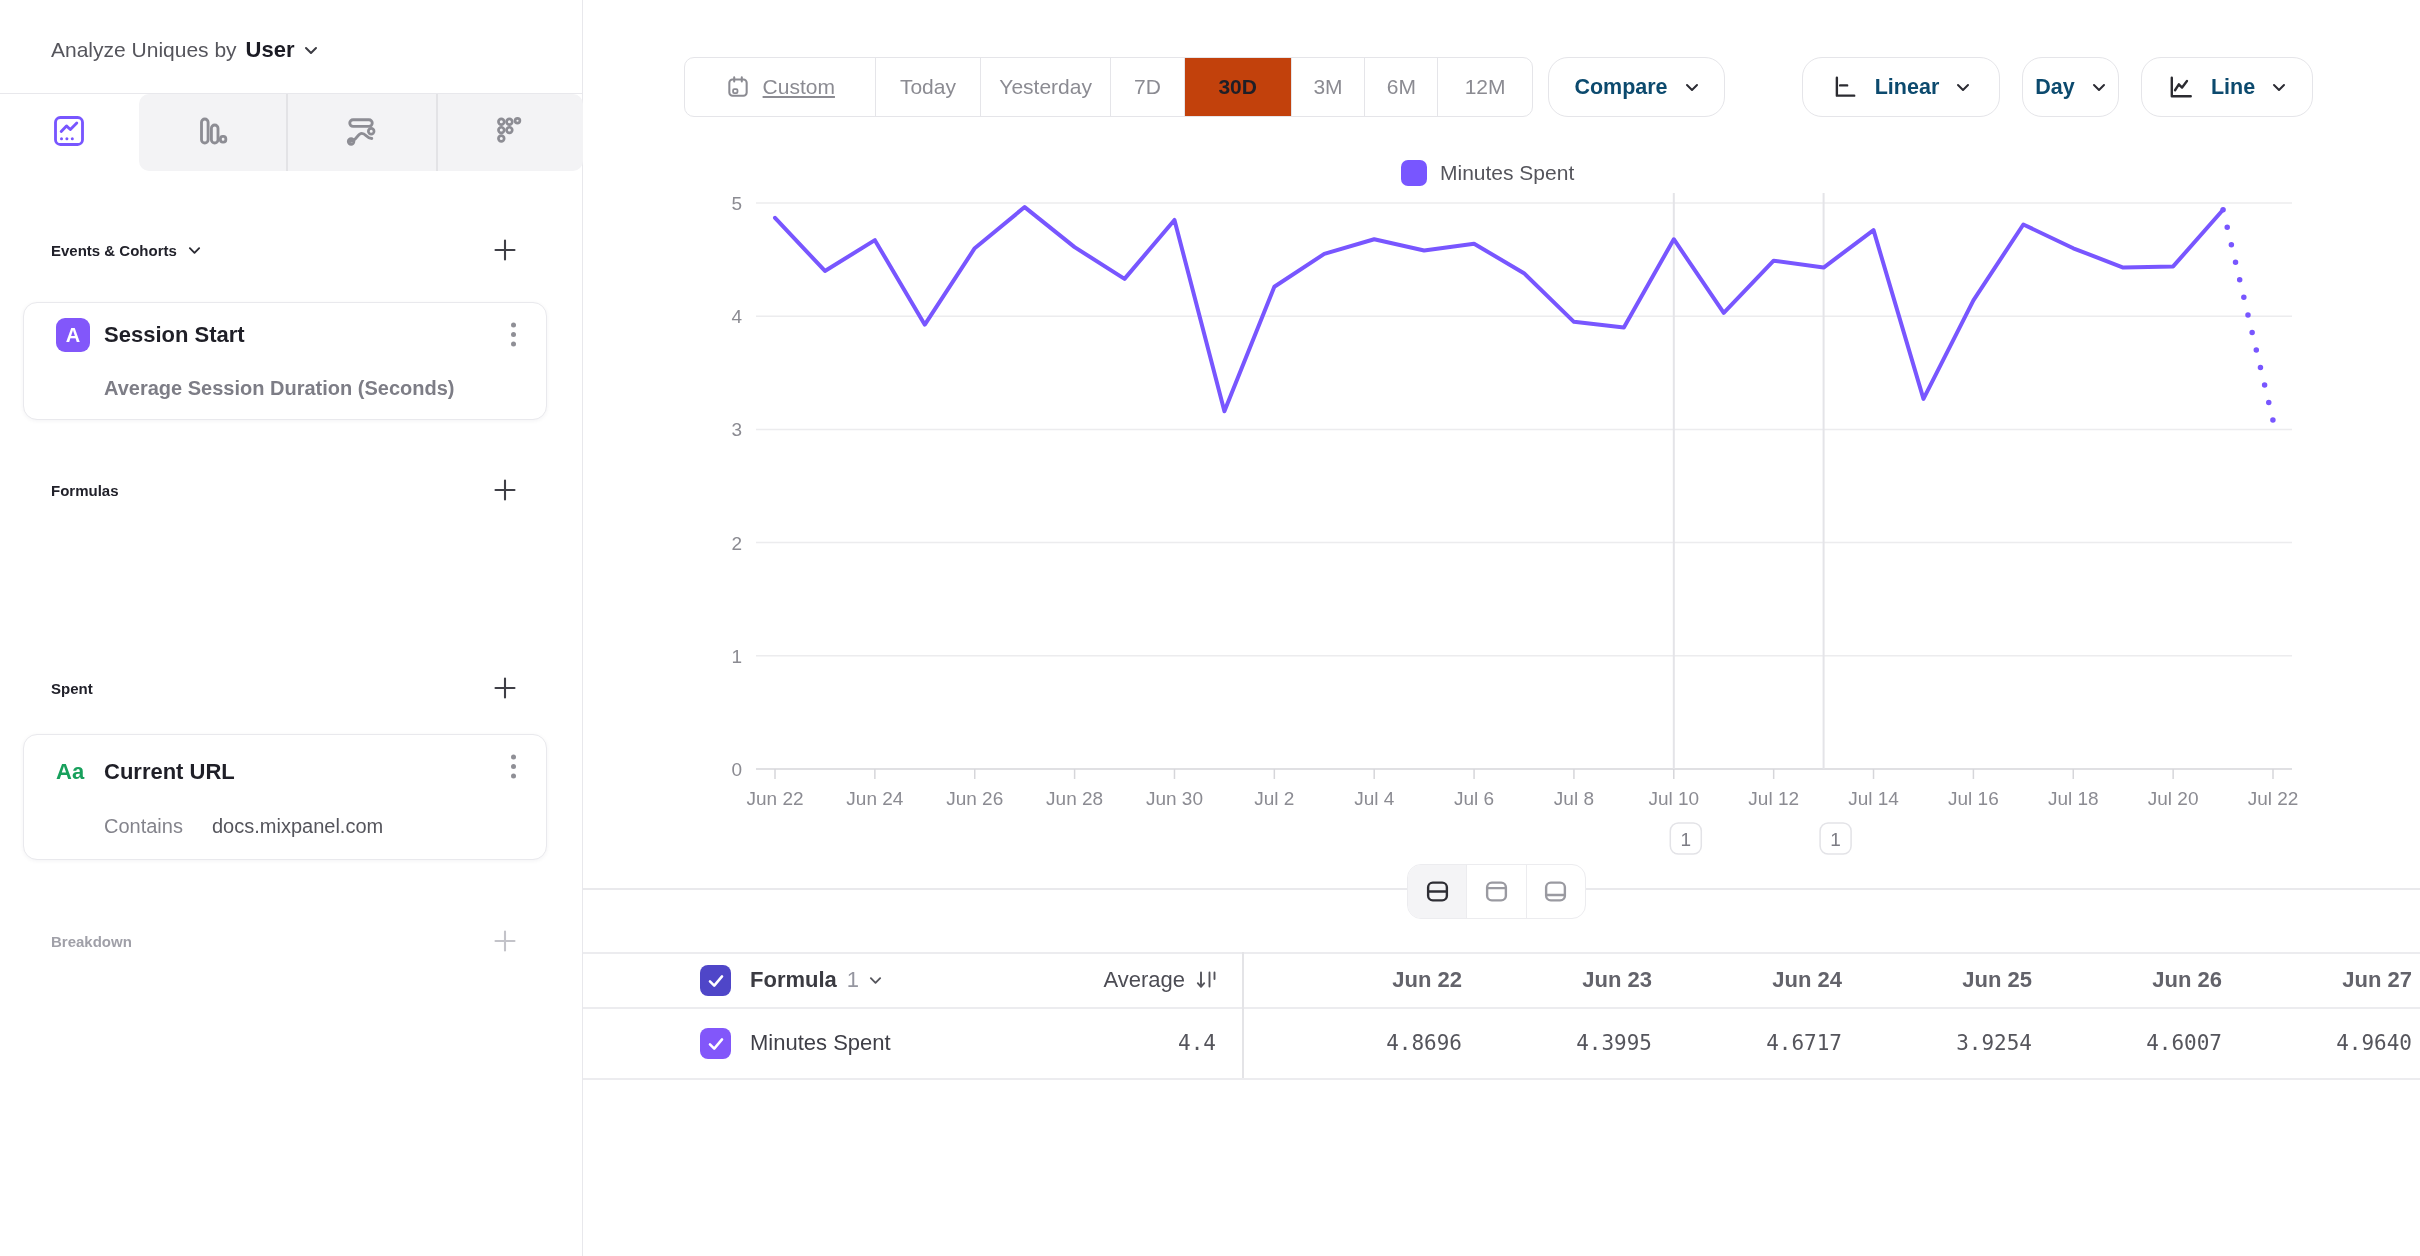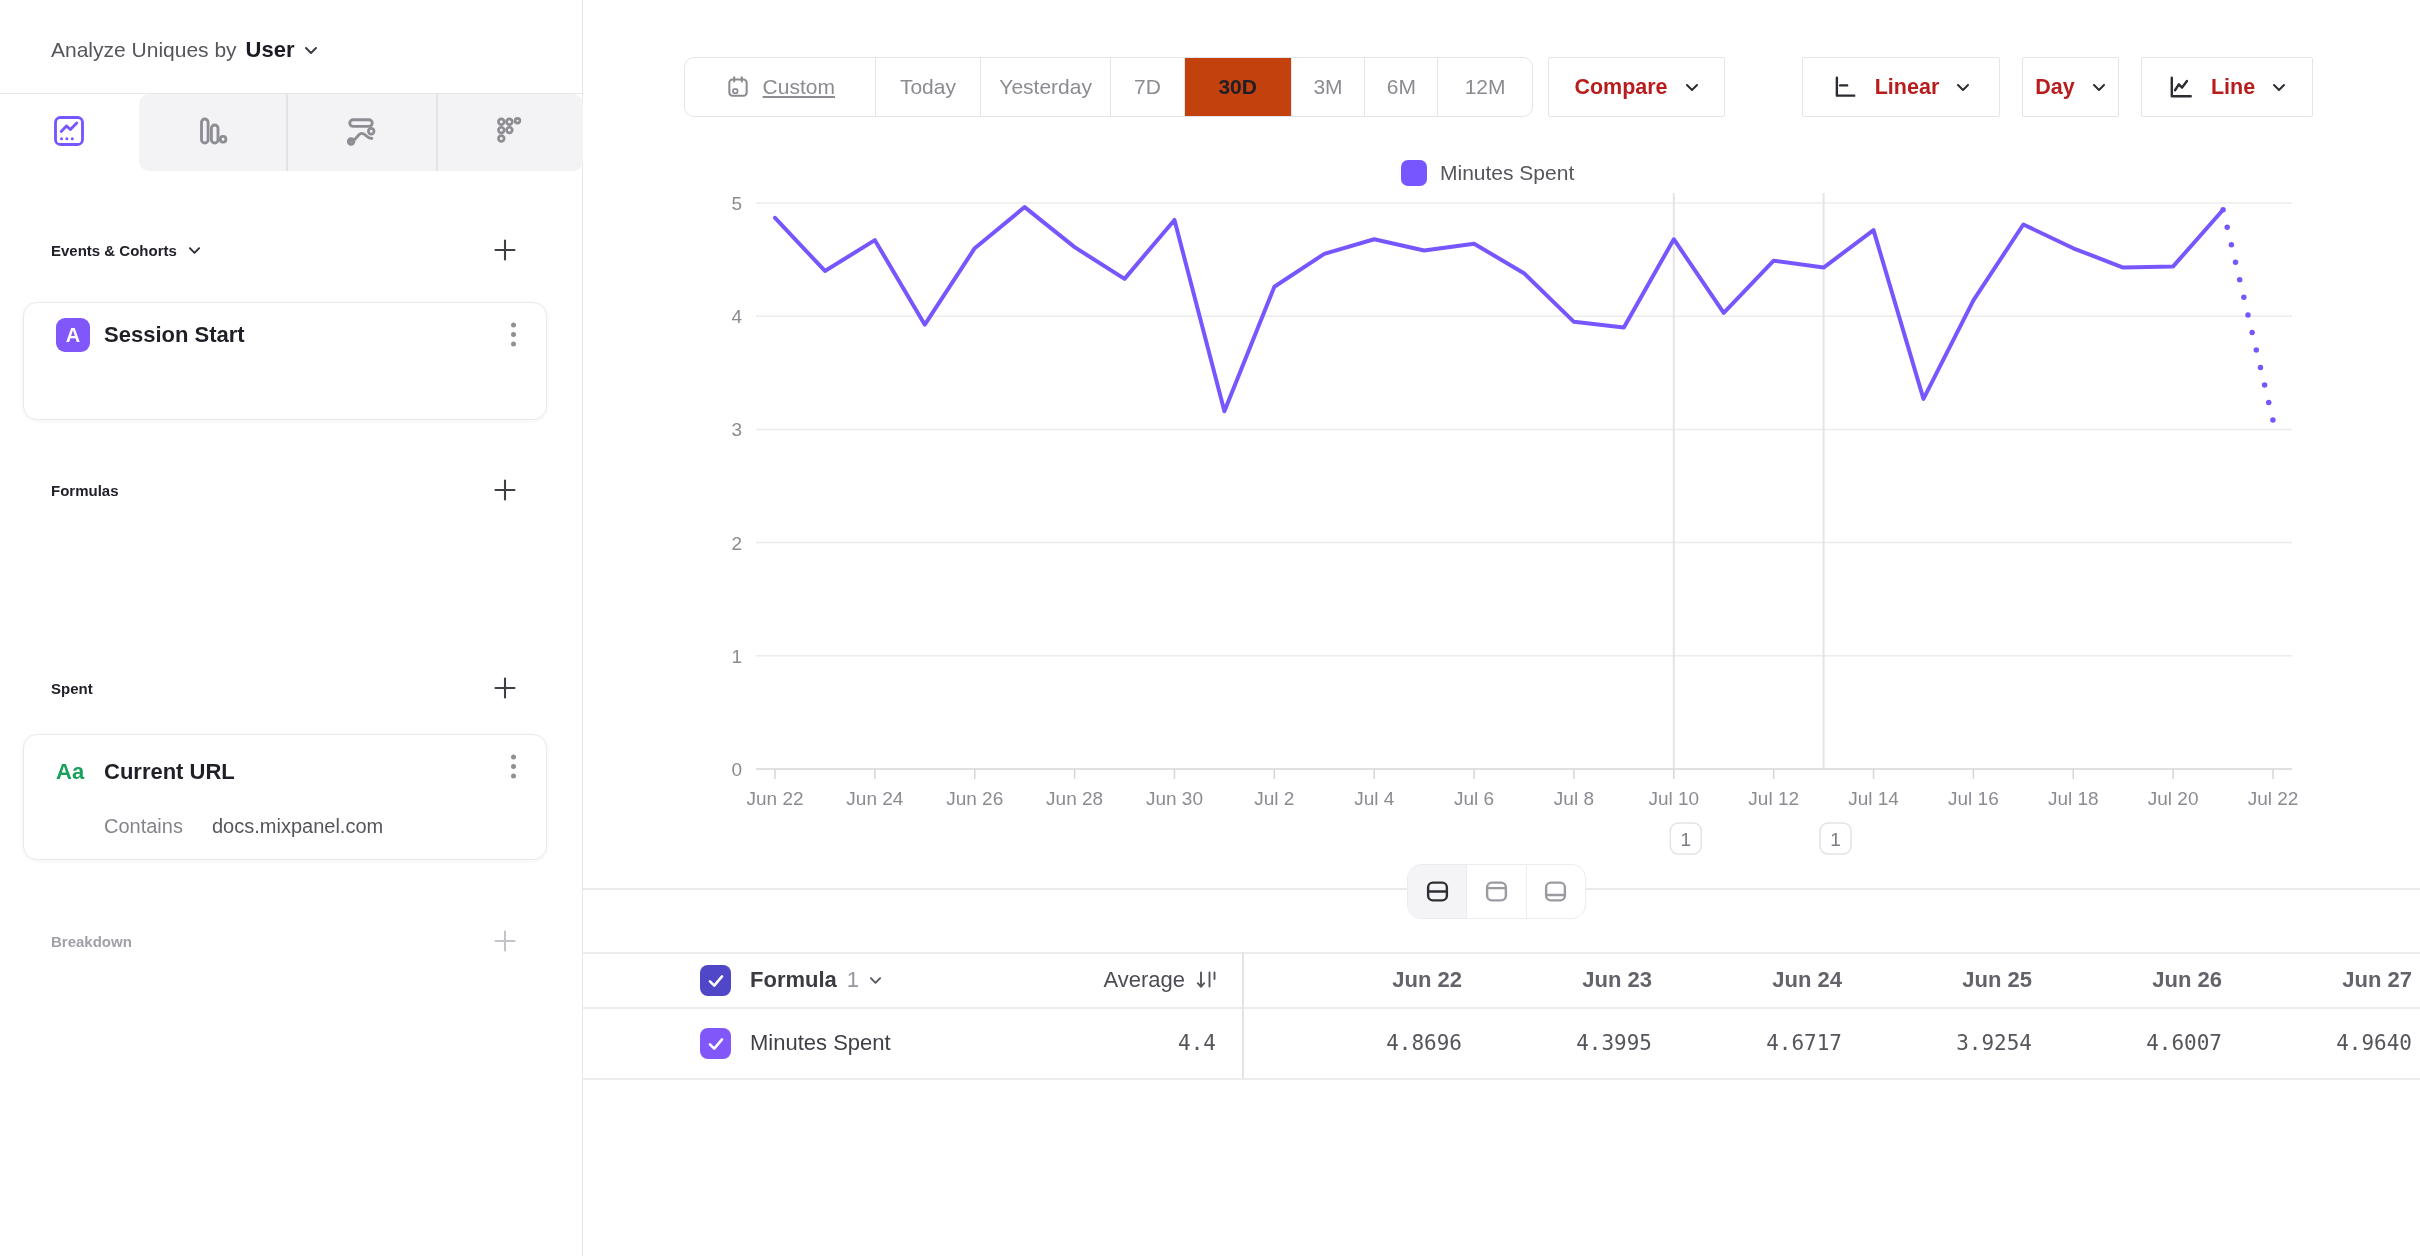--- a/index.html
+++ b/index.html
@@ -33,22 +33,22 @@
   .filter-val{position:absolute;left:188px;top:69px;height:44px;display:flex;align-items:center;font-size:20px;color:#55555c;}
 
   
   .main{left:583px;top:0;width:1837px;height:1256px;}
   .segctl{left:101px;top:57px;width:849px;height:60px;border:1.5px solid #e5e5e9;border-radius:10px;
           display:flex;overflow:hidden;background:#fff;box-sizing:border-box;}
   .seg{display:flex;align-items:center;justify-content:center;gap:12px;font-size:21px;color:#8b8b92;
        border-right:1.5px solid #e5e5e9;box-sizing:border-box;cursor:pointer;}
   .seg:last-child{border-right:none;}
   .seg.active{background:#c2410c;color:#1f1f27;font-weight:700;}
-  .tbtn{top:57px;height:60px;border:1.5px solid #e5e5e9;border-radius:2px;background:#fff;box-sizing:border-box;
-        display:flex;align-items:center;justify-content:center;gap:17px;font-size:21.5px;font-weight:700;color:#b91c1c;cursor:pointer;}
+  .tbtn{top:57px;height:60px;border:1.5px solid #e5e5e9;border-radius:20px;background:#fff;box-sizing:border-box;
+        display:flex;align-items:center;justify-content:center;gap:17px;font-size:21.5px;font-weight:700;color:#0c4a6e;cursor:pointer;}
   .legend{left:818px;top:159px;height:27px;gap:13px;}
   .legend-swatch{width:26px;height:26px;border-radius:7px;background:#7856ff;}
   .legend-label{font-size:21px;color:#55555c;}
   .divider-h{left:0;top:888px;width:1837px;height:1.5px;background:#e9e9ec;}
   .toggle{left:824px;top:864px;width:179px;height:55px;background:#fff;border:1.5px solid #ececef;border-radius:14px;
           display:flex;overflow:hidden;box-sizing:border-box;}
   .tgcell{flex:1;display:flex;align-items:center;justify-content:center;cursor:pointer;}
   .tgcell + .tgcell{border-left:1.5px solid #ececef;}
   .tgcell.active{background:#f4f4f6;}
   .tbl-topline{left:0;top:952px;width:1837px;height:1.5px;background:#ececef;}
@@ -136,20 +136,21 @@
     <div class="abs card" style="top:302px;height:116px">
       <div class="badgeA">A</div>
       <div class="card-title">Session Start</div>
       <div class="kebab">
         <svg width="7" height="28" viewBox="0 0 7 28">
             <circle cx="3.5" cy="4" r="2.5" fill="#8f8f96"></circle>
             <circle cx="3.5" cy="13.5" r="2.5" fill="#8f8f96"></circle>
             <circle cx="3.5" cy="23" r="2.5" fill="#8f8f96"></circle>
           </svg>
       </div>
+      <div class="card-sub">Average Session Duration (Seconds)</div>
     </div>
 
     <div class="abs flexc sec-head" style="top:468px">
       <span>Formulas</span>
     </div>
     <div class="abs plusbtn" style="top:475px">
       <svg width="28" height="28" viewBox="0 0 28 28">
           <path d="M14,4.5 V23.5 M4.5,14 H23.5" stroke="#3f3f46" stroke-width="2.1" stroke-linecap="round"></path>
         </svg>
     </div>

